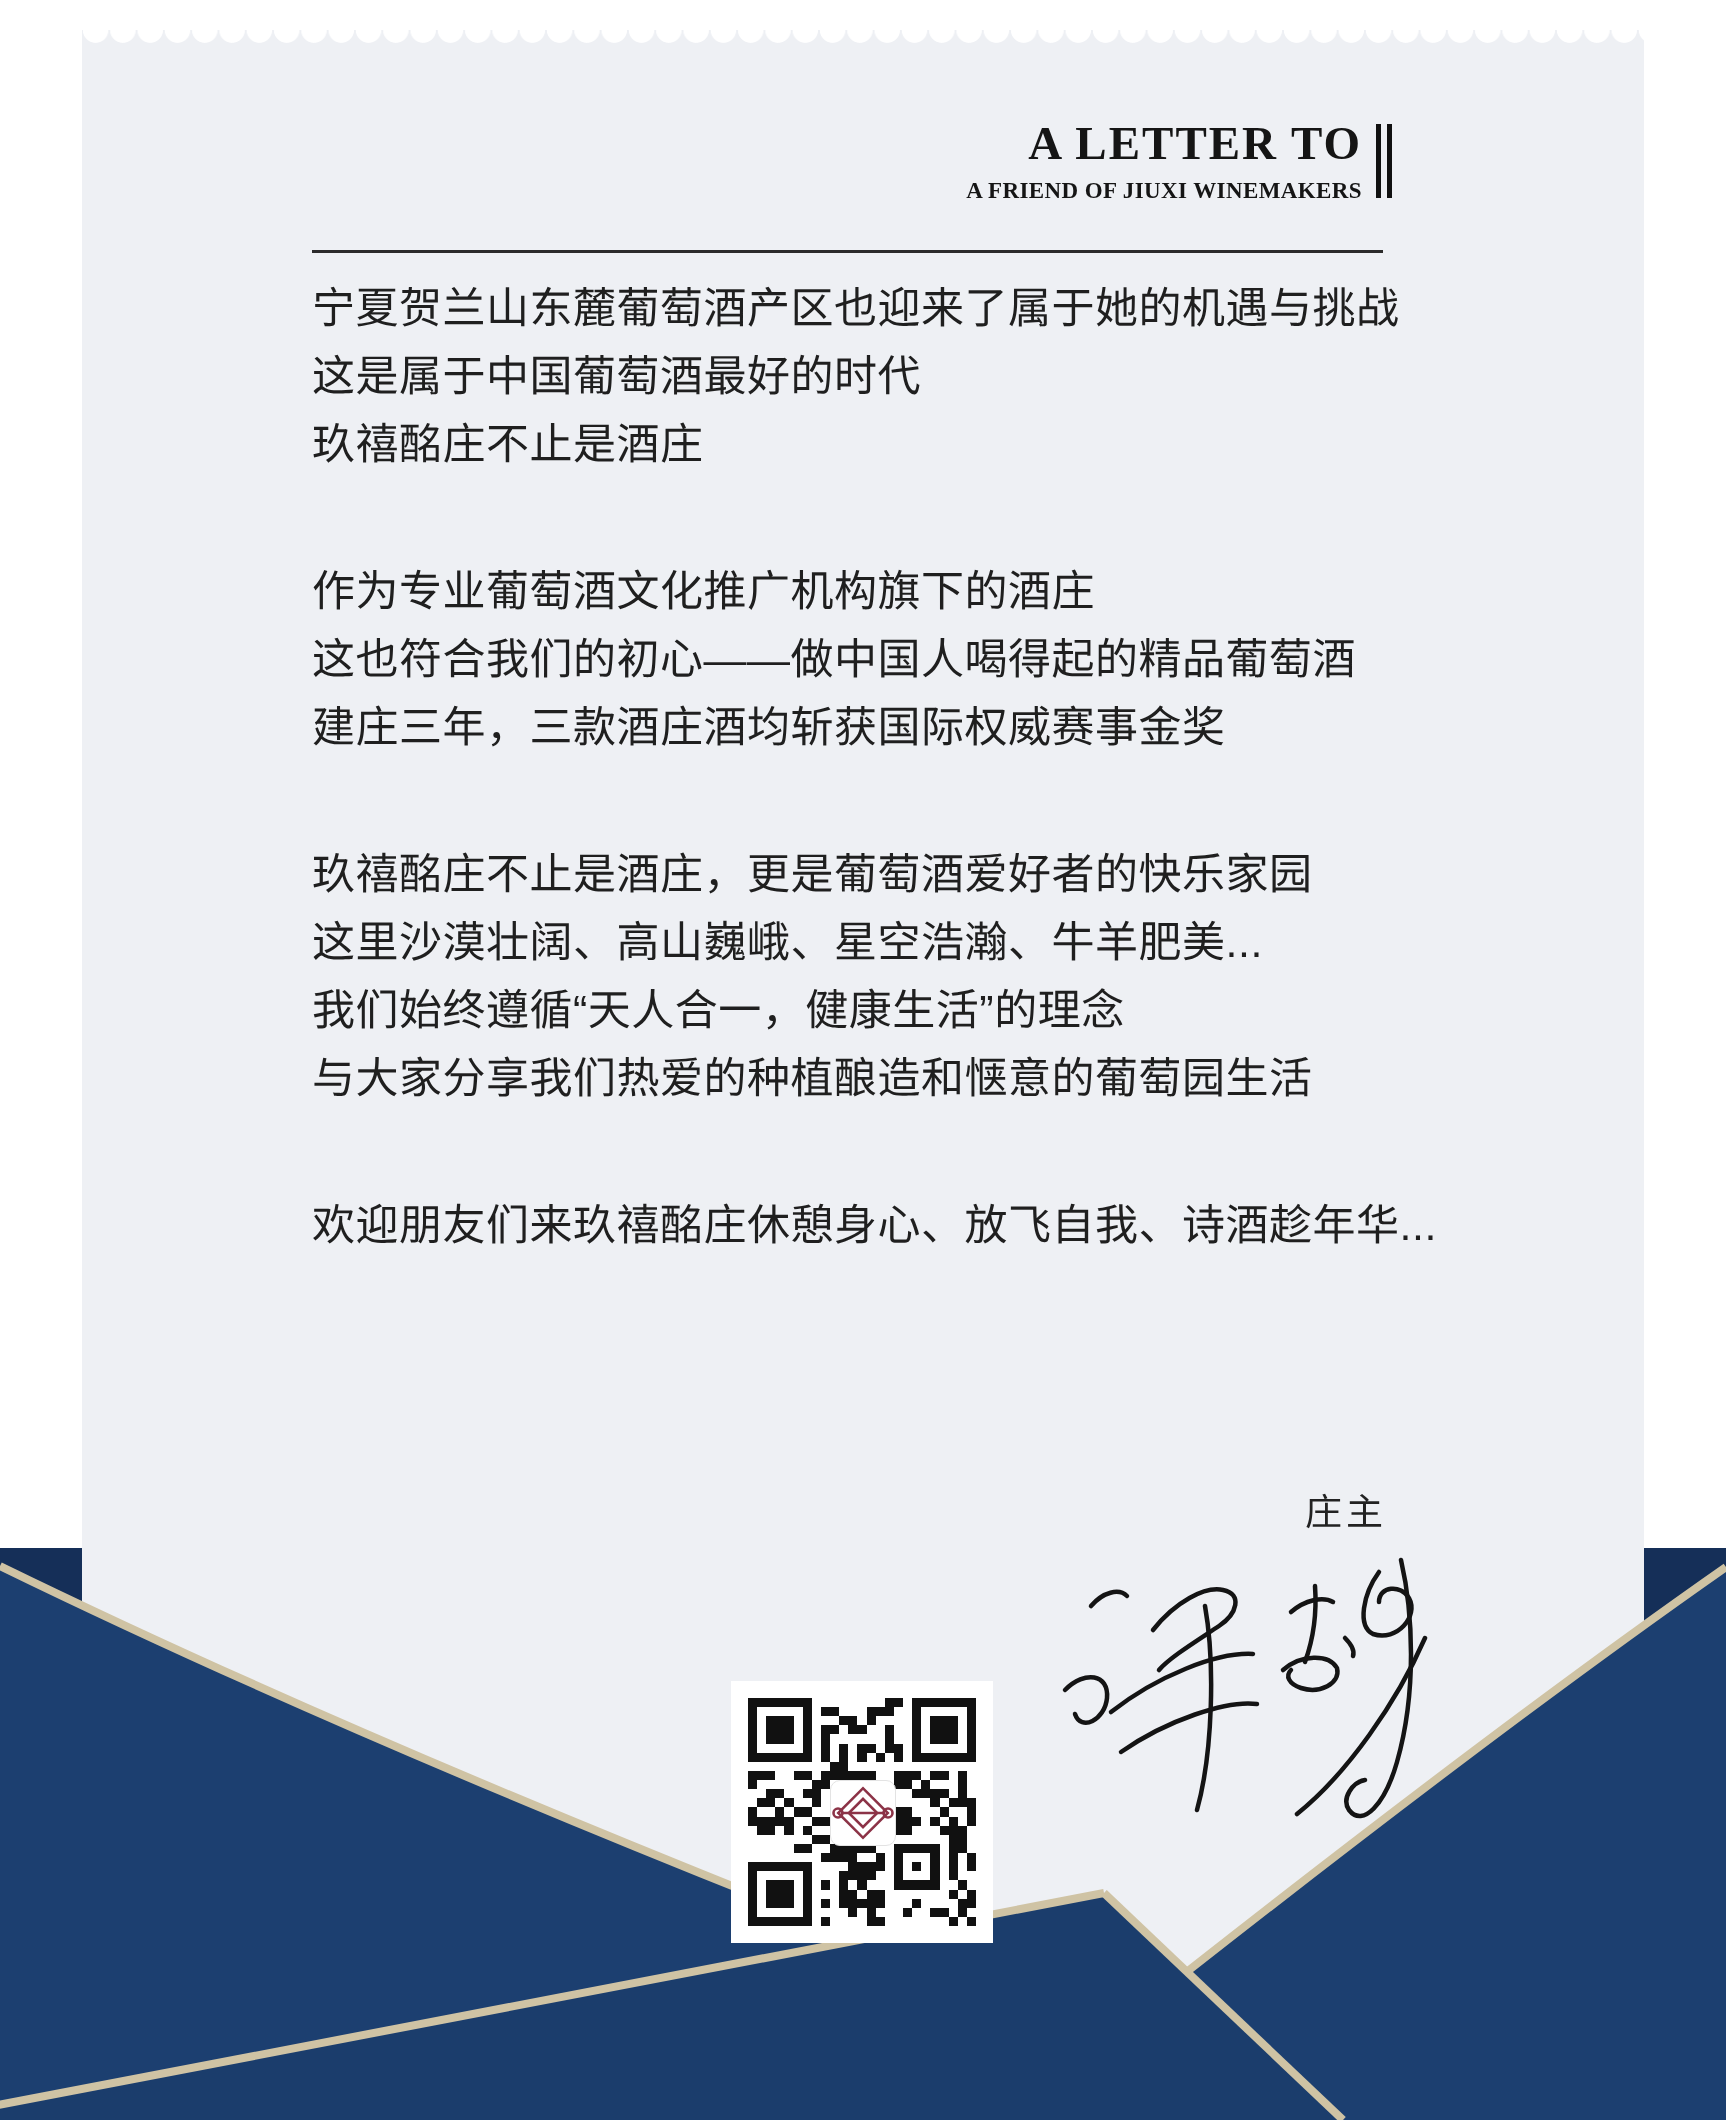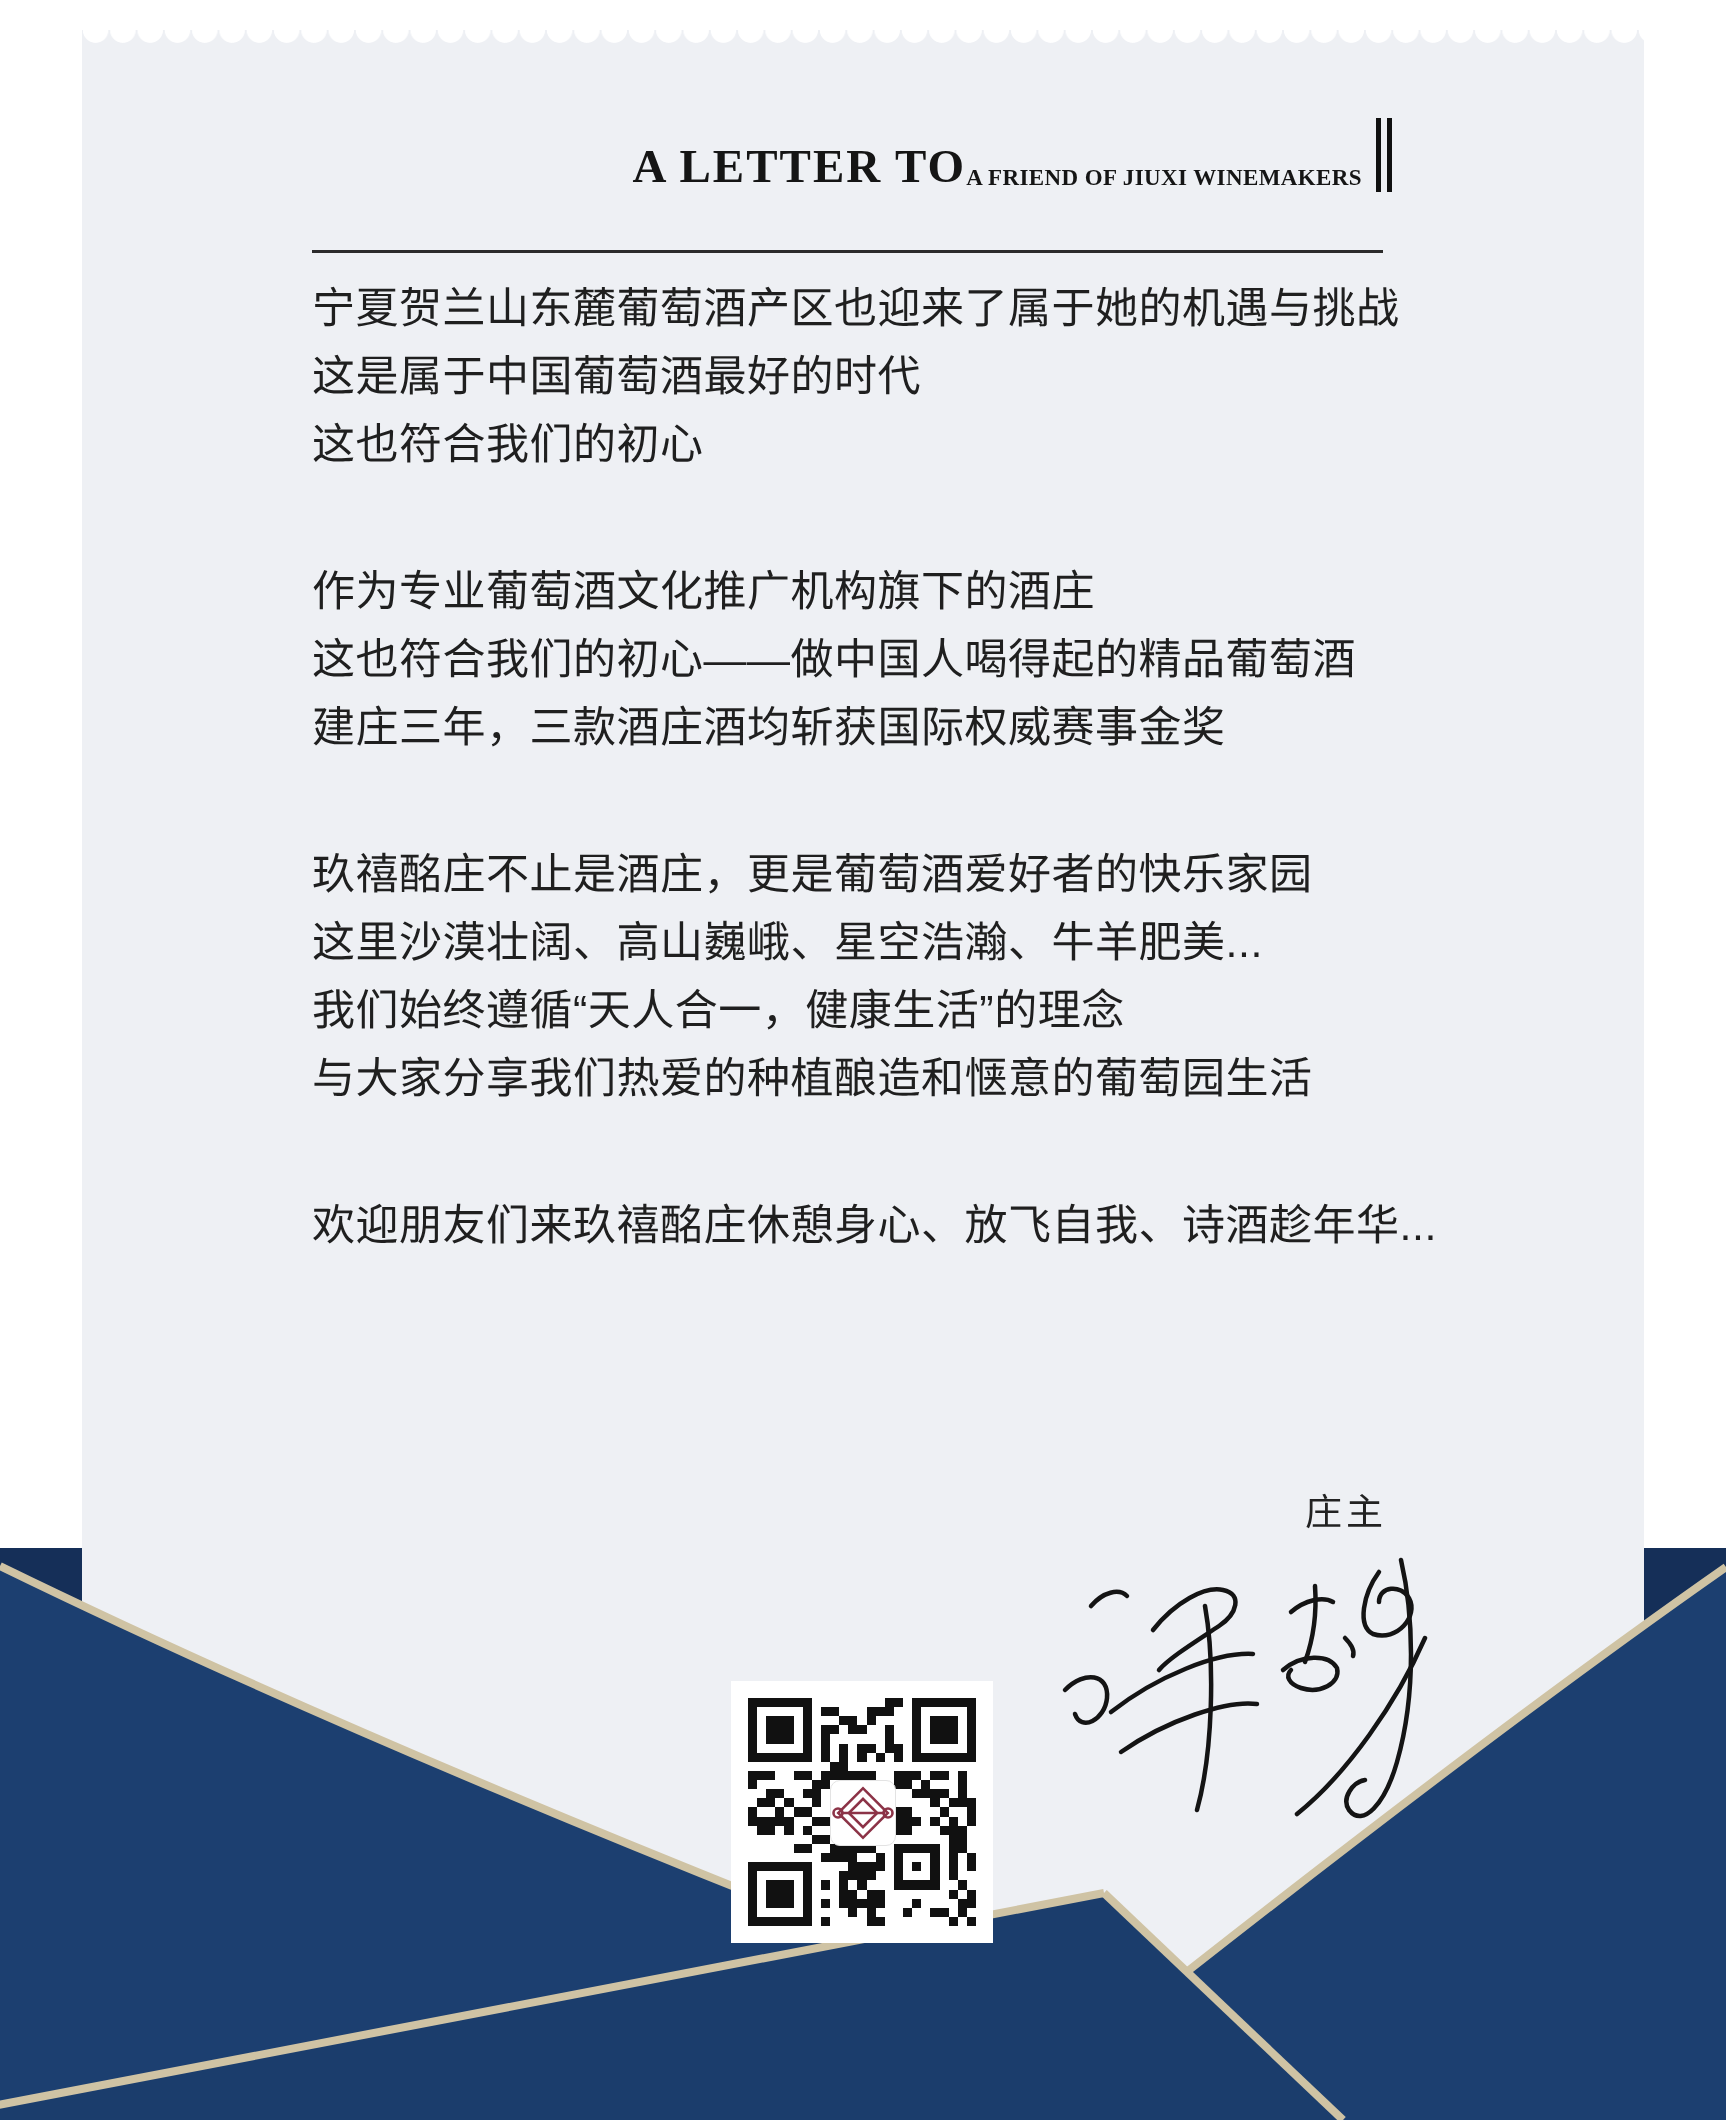--- a/index.html
+++ b/index.html
@@ -21,21 +21,21 @@
   .paper::before{ 
     content:"";position:absolute;left:0;right:0;top:-16px;height:16px;
     background-image:radial-gradient(circle at 13.6px 0px, rgba(0,0,0,0) 12.4px, #eef0f4 13.2px);
     background-size:27.3px 16px;background-repeat:repeat-x;
   }
   
   .header{
     position:absolute;top:118px;right:334px;z-index:3;
     display:flex;align-items:stretch;gap:14px;
   }
-  .header-titles{display:flex;flex-direction:row;align-items:flex-end;justify-content:center;}
+  .header-titles{display:flex;flex-direction:column;align-items:flex-end;justify-content:center;}
   .title{
     font-family:"Liberation Serif","DejaVu Serif",serif;font-weight:700;
     font-size:47px;letter-spacing:2px;color:#151515;line-height:1.08;white-space:nowrap;
   }
   .subtitle{
     font-family:"Liberation Serif","DejaVu Serif",serif;font-weight:700;
     font-size:23px;letter-spacing:0.4px;color:#151515;line-height:1.2;white-space:nowrap;margin-top:8px;
   }
   .header-bars{display:flex;gap:6px;align-items:center;}
   .header-bars i{display:block;width:5px;height:74px;background:#111;}
@@ -90,21 +90,21 @@
       <i></i>
       <i></i>
     </div>
 </div>
 <div class="rule"></div>
 
 <div class="letter-body">
   <div class="para">
     <div class="line">宁夏贺兰山东麓葡萄酒产区也迎来了属于她的机遇与挑战</div>
     <div class="line">这是属于中国葡萄酒最好的时代</div>
-    <div class="line">这也符合我们的初心</div>
+    <div class="line">玖禧酩庄不止是酒庄</div>
   </div>
   <div class="para">
     <div class="line">作为专业葡萄酒文化推广机构旗下的酒庄</div>
     <div class="line">这也符合我们的初心——做中国人喝得起的精品葡萄酒</div>
     <div class="line">建庄三年，三款酒庄酒均斩获国际权威赛事金奖</div>
   </div>
   <div class="para">
     <div class="line">玖禧酩庄不止是酒庄，更是葡萄酒爱好者的快乐家园</div>
     <div class="line">这里沙漠壮阔、高山巍峨、星空浩瀚、牛羊肥美...</div>
     <div class="line">我们始终遵循“天人合一，健康生活”的理念</div>

